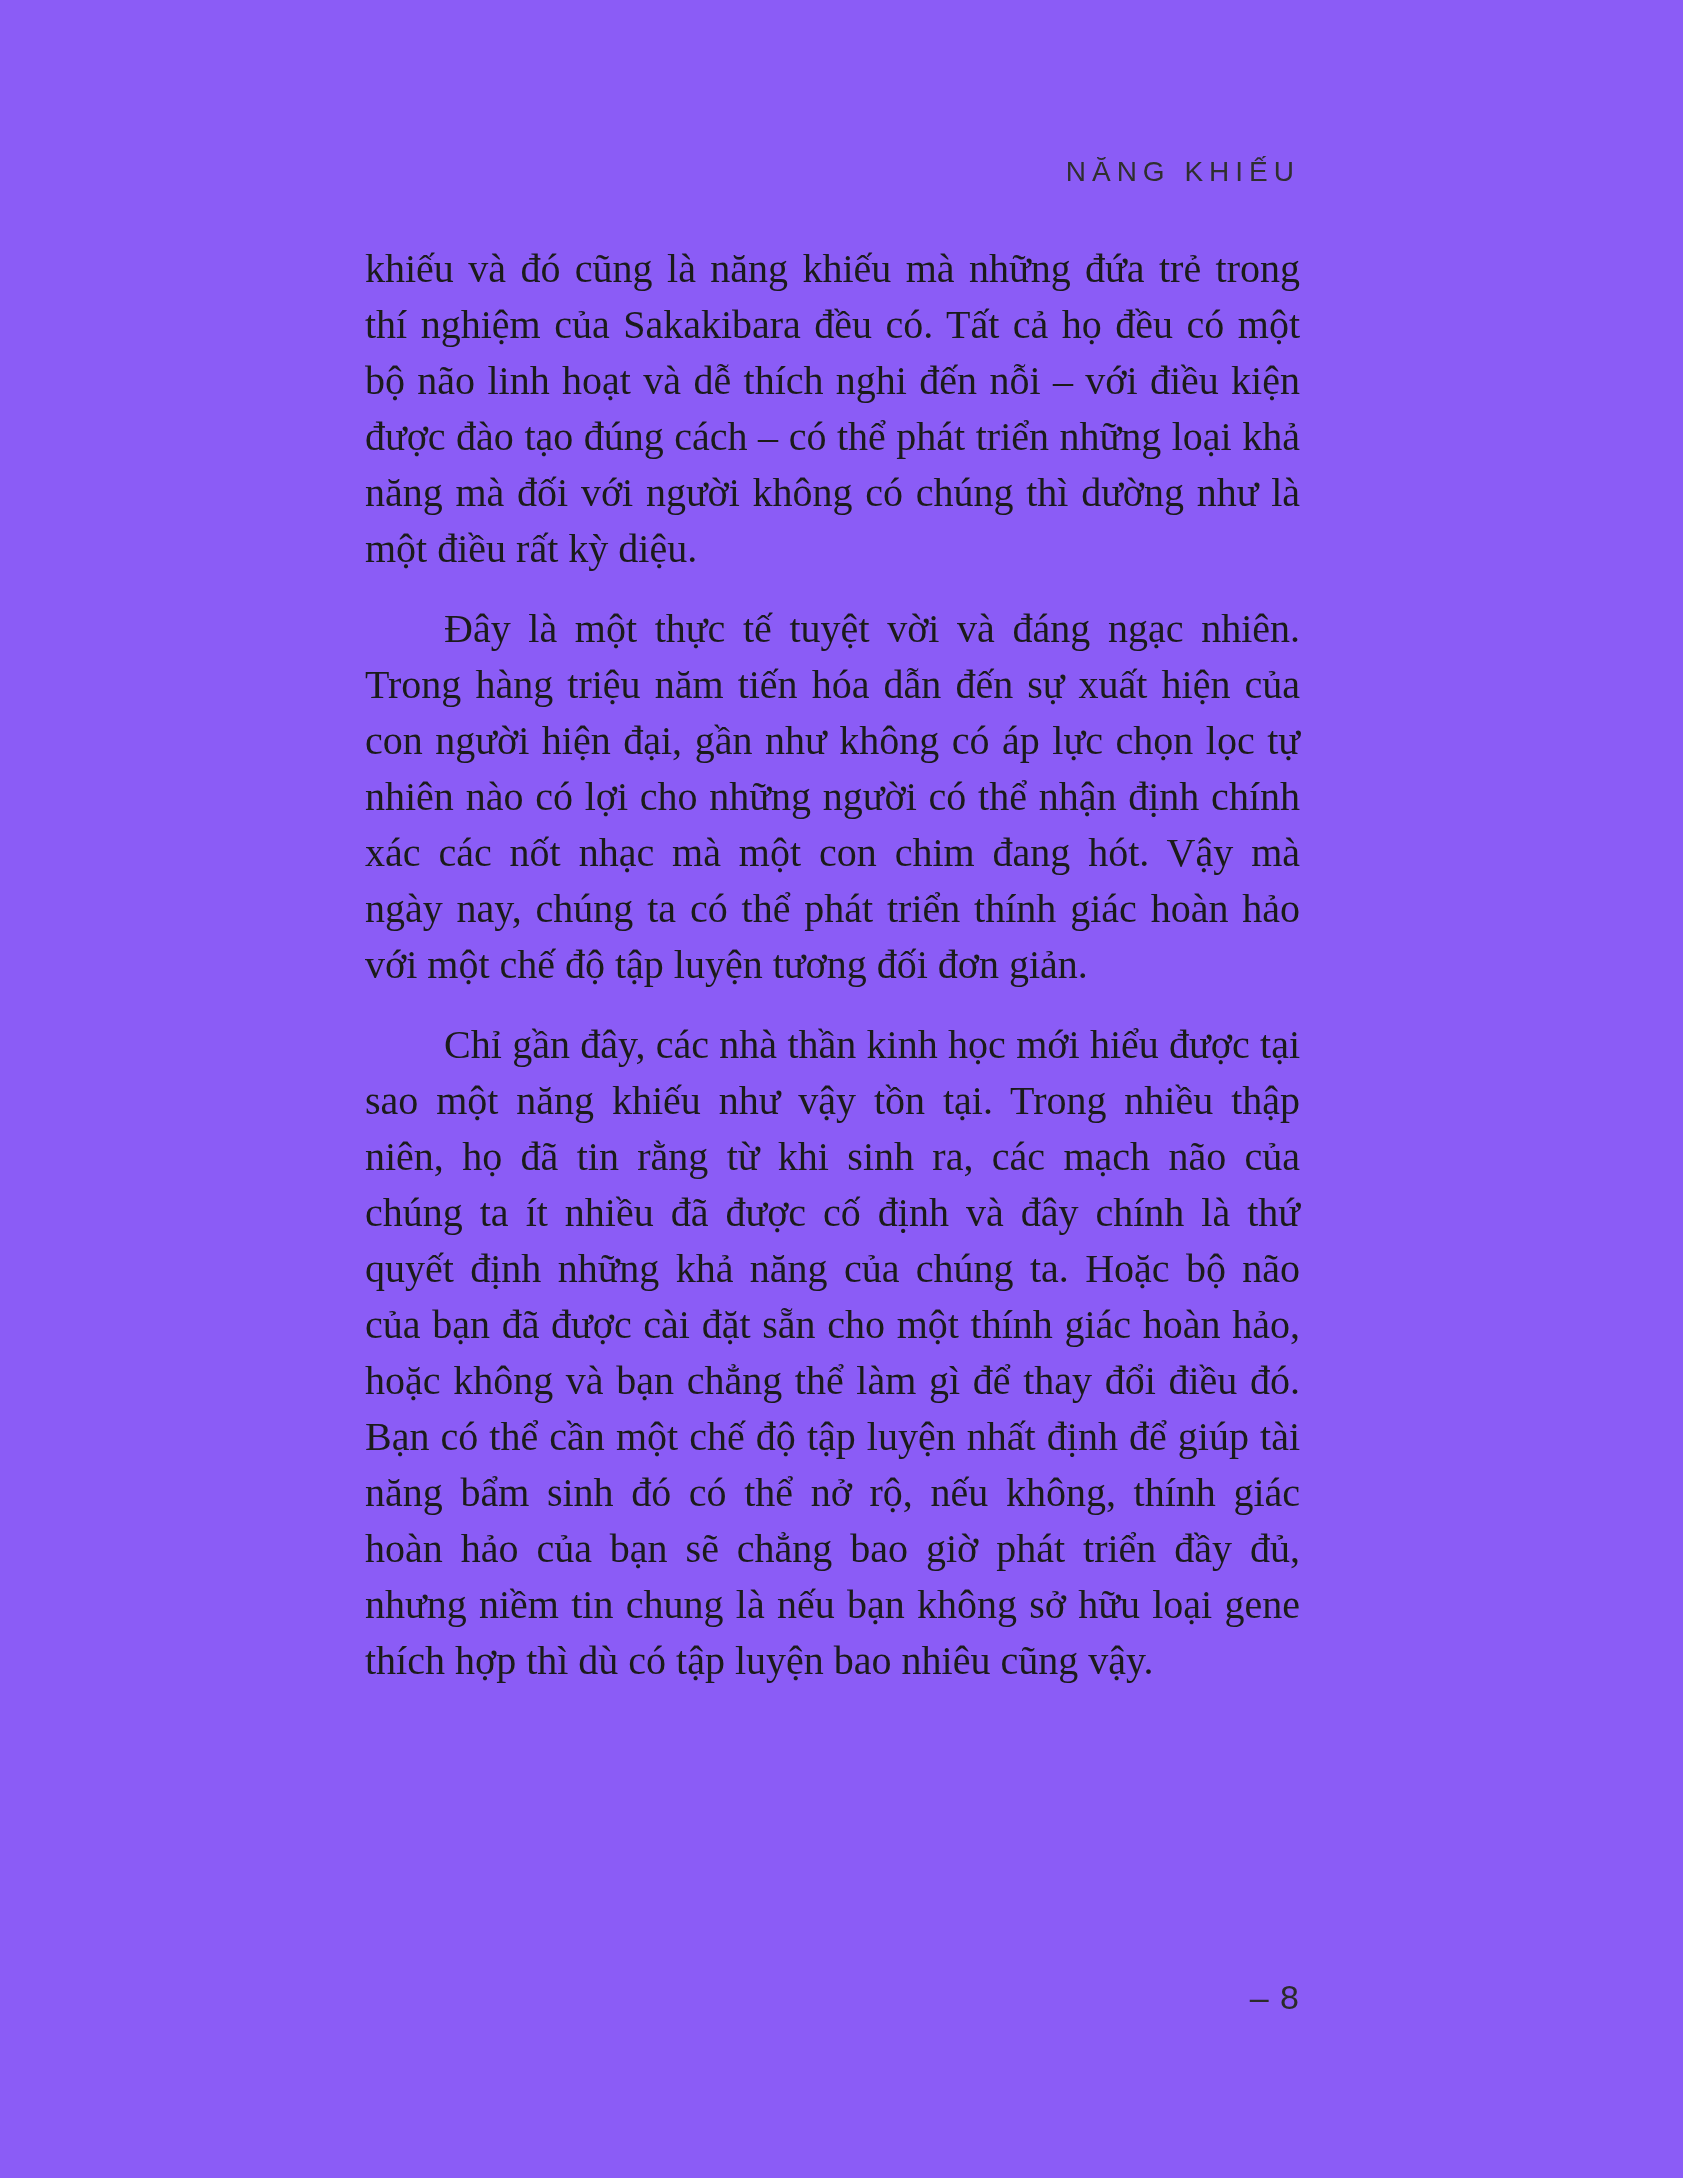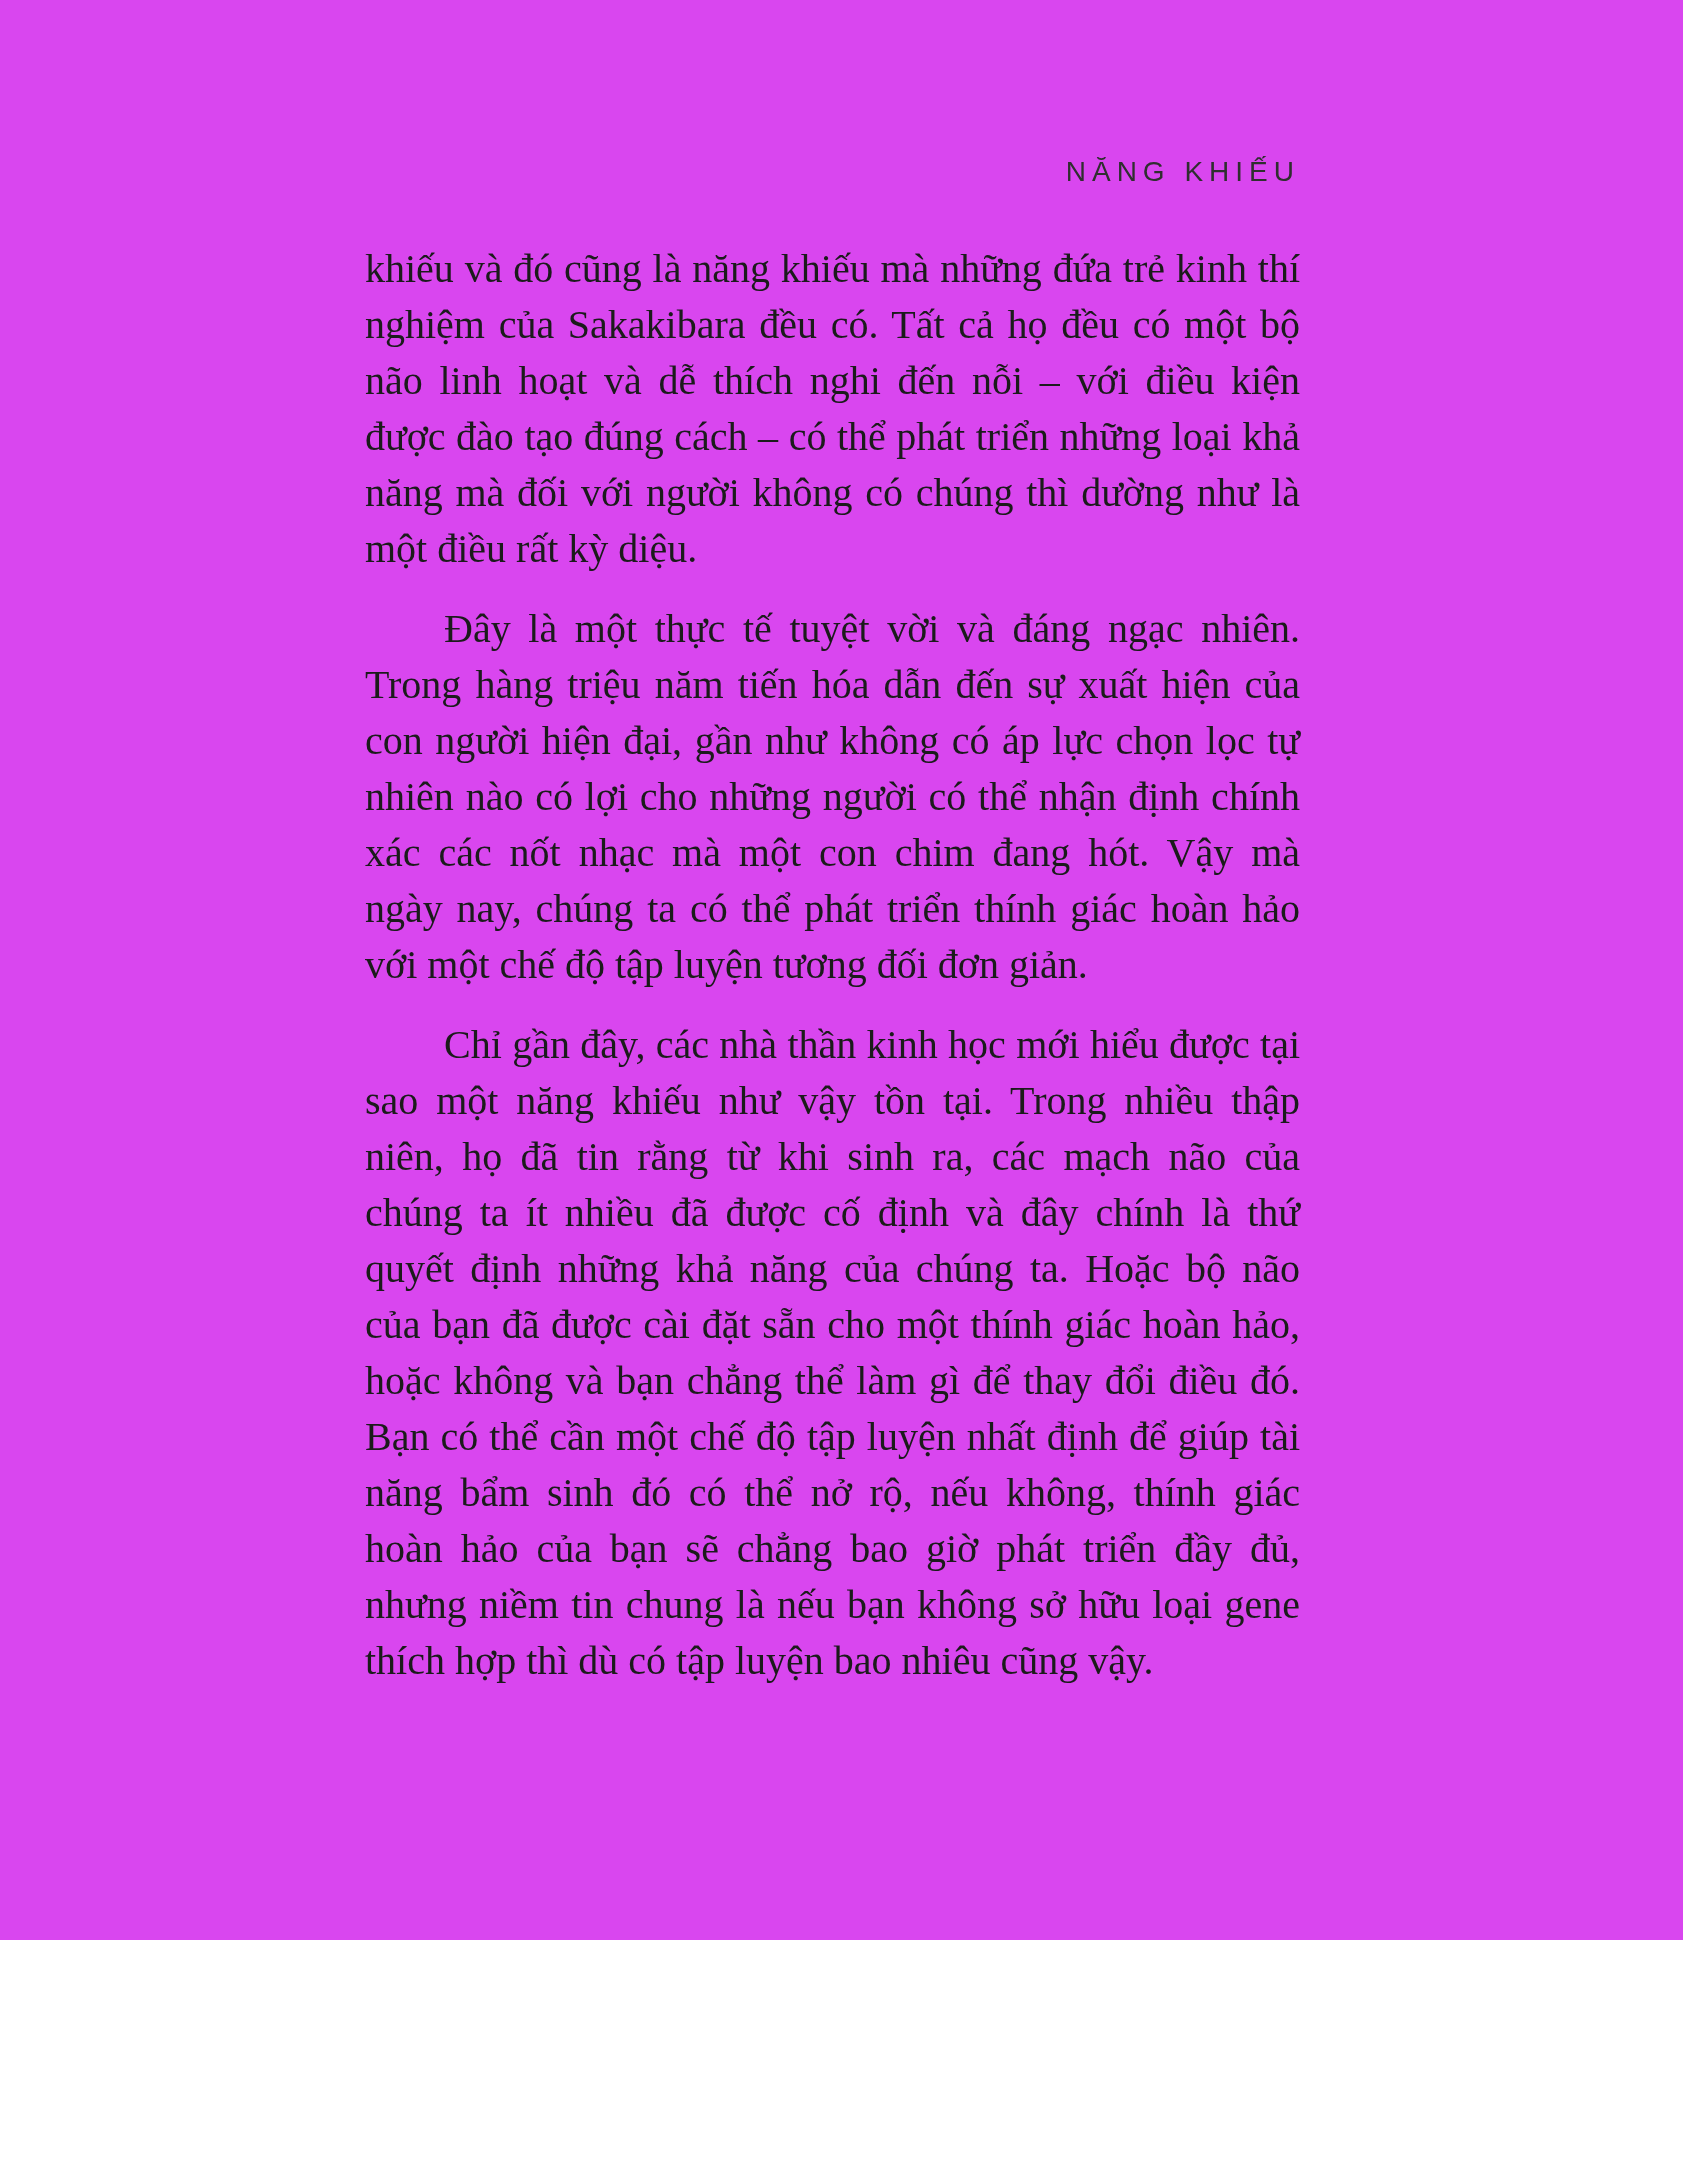--- a/index.html
+++ b/index.html
@@ -3,22 +3,22 @@
 <meta charset="utf-8">
 <style>
   html, body {
     margin: 0;
     padding: 0;
     background: #ffffff;
   }
   #page {
     position: relative;
     width: 1683px;
-    height: 1940px;
-    background: #d946ef;
+    height: 2178px;
+    background: #8b5cf6;
     overflow: hidden;
   }
   .running-header {
     position: absolute;
     top: 156px;
     right: 383px;
     font-family: "Liberation Sans", sans-serif;
     font-size: 28px;
     font-weight: 400;
     letter-spacing: 6px;
@@ -59,20 +59,20 @@
     white-space: nowrap;
   }
 </style>
 </head>
 <body>
 
 <div id="page">
   <div class="running-header">NĂNG KHIẾU</div>
 
   <div class="body-text">
-      <p><span>khiếu và đó cũng là năng khiếu mà những đứa trẻ kinh thí nghiệm của Sakakibara đều có. Tất cả họ đều có một bộ não linh hoạt và dễ thích nghi đến nỗi – với điều kiện được đào tạo đúng cách – có thể phát triển những loại khả năng mà đối với người không có chúng thì dường như là một điều rất kỳ diệu.</span></p>
+      <p><span>khiếu và đó cũng là năng khiếu mà những đứa trẻ trong thí nghiệm của Sakakibara đều có. Tất cả họ đều có một bộ não linh hoạt và dễ thích nghi đến nỗi – với điều kiện được đào tạo đúng cách – có thể phát triển những loại khả năng mà đối với người không có chúng thì dường như là một điều rất kỳ diệu.</span></p>
       <p class="indented"><span>Đây là một thực tế tuyệt vời và đáng ngạc nhiên. Trong hàng triệu năm tiến hóa dẫn đến sự xuất hiện của con người hiện đại, gần như không có áp lực chọn lọc tự nhiên nào có lợi cho những người có thể nhận định chính xác các nốt nhạc mà một con chim đang hót. Vậy mà ngày nay, chúng ta có thể phát triển thính giác hoàn hảo với một chế độ tập luyện tương đối đơn giản.</span></p>
       <p class="indented"><span>Chỉ gần đây, các nhà thần kinh học mới hiểu được tại sao một năng khiếu như vậy tồn tại. Trong nhiều thập niên, họ đã tin rằng từ khi sinh ra, các mạch não của chúng ta ít nhiều đã được cố định và đây chính là thứ quyết định những khả năng của chúng ta. Hoặc bộ não của bạn đã được cài đặt sẵn cho một thính giác hoàn hảo, hoặc không và bạn chẳng thể làm gì để thay đổi điều đó. Bạn có thể cần một chế độ tập luyện nhất định để giúp tài năng bẩm sinh đó có thể nở rộ, nếu không, thính giác hoàn hảo của bạn sẽ chẳng bao giờ phát triển đầy đủ, nhưng niềm tin chung là nếu bạn không sở hữu loại gene thích hợp thì dù có tập luyện bao nhiêu cũng vậy.</span></p>
     </div>
 
   <div class="page-number">– 8</div>
 </div>
 
 
 </body></html>

